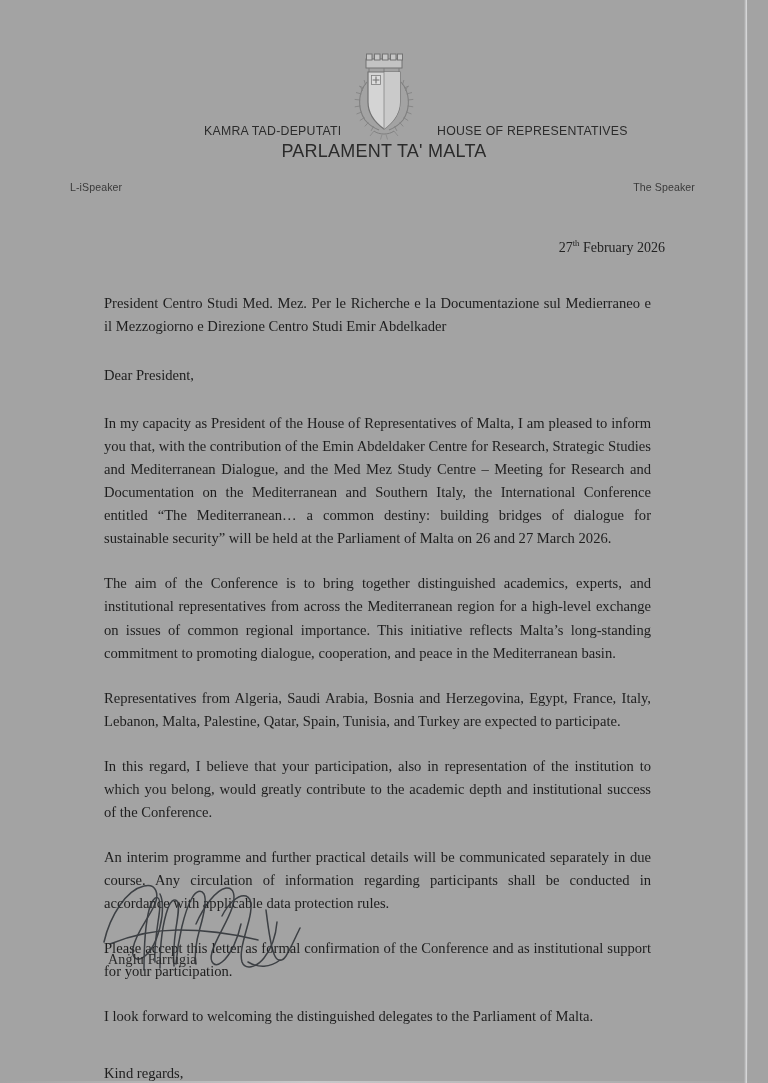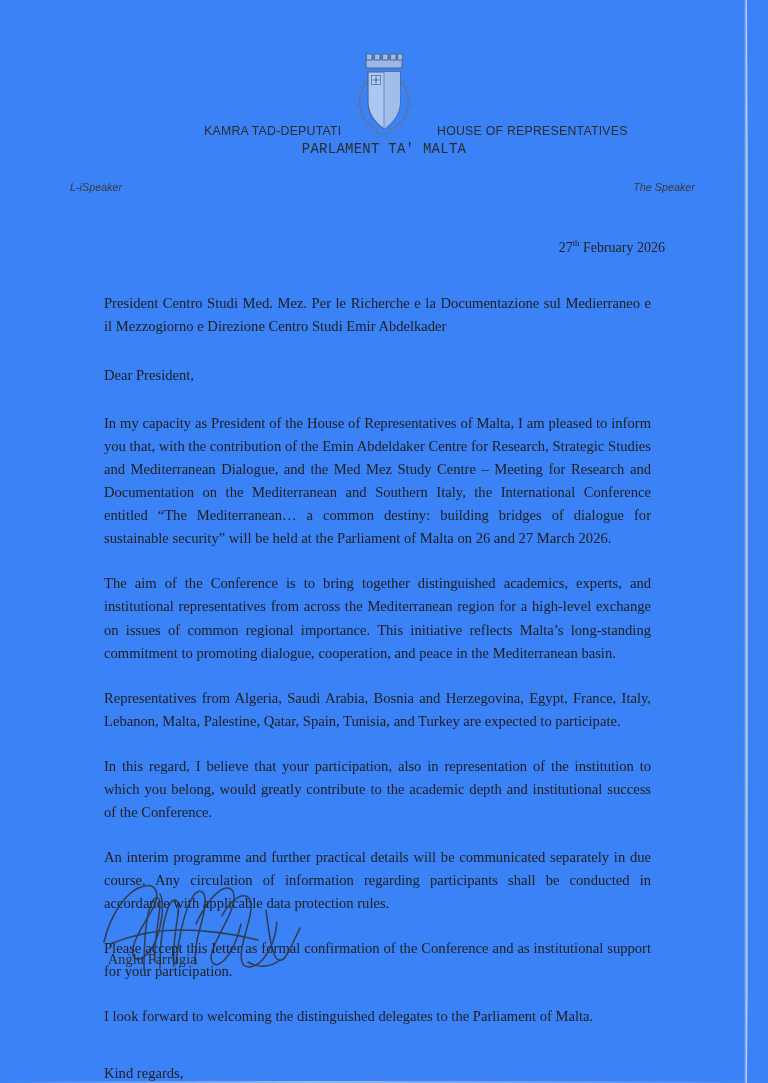--- a/index.html
+++ b/index.html
@@ -14,21 +14,21 @@
     overflow: hidden;
     font-family: "Liberation Serif", "DejaVu Serif", serif;
     color: #1c1c1c;
   }
 
   
   .page {
     position: absolute;
     left: 0; top: 0;
     width: 768px; height: 1083px;
-    background: #3b82f6;
+    background: #a3a3a3;
   }
   .page-edge-right {
     position: absolute;
     top: 0; left: 747px;
     width: 1px; height: 1083px;
     background: linear-gradient(to bottom,
         rgba(255,255,255,0) 0%,
         rgba(190,192,196,0.75) 14%,
         rgba(176,178,184,0.9) 55%,
         rgba(205,207,211,0.55) 92%,
@@ -74,36 +74,35 @@
     color: #2b2b2b;
     white-space: nowrap;
   }
   .lh-name-left { left: 204px; }
   .lh-name-right { left: 437px; }
   .lh-name-center {
     position: absolute;
     top: 89px;
     left: 50%;
     transform: translateX(-50%);
-    font-family: Liberation Mono, monospace;
-    font-size: 14px;
+    font-family: Liberation Sans, sans-serif;
+    font-size: 18px;
     letter-spacing: 0.25px;
     color: #2b2b2b;
     white-space: nowrap;
   }
 
   
   .speaker-row {
     position: absolute;
     left: 70px; top: 181px;
     width: 625px;
     display: flex;
     justify-content: space-between;
     font-family: "Liberation Sans", "DejaVu Sans", sans-serif;
-    font-style: italic;
     font-size: 10.6px;
     color: #3a3a3a;
     letter-spacing: 0.1px;
   }
 
   
   .date-line {
     position: absolute;
     right: 103px;
     top: 240px;

